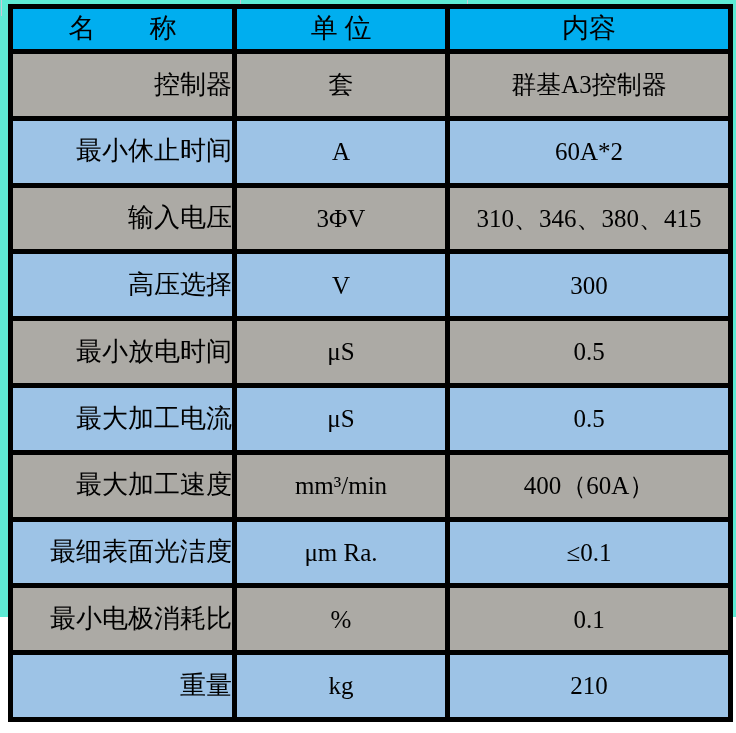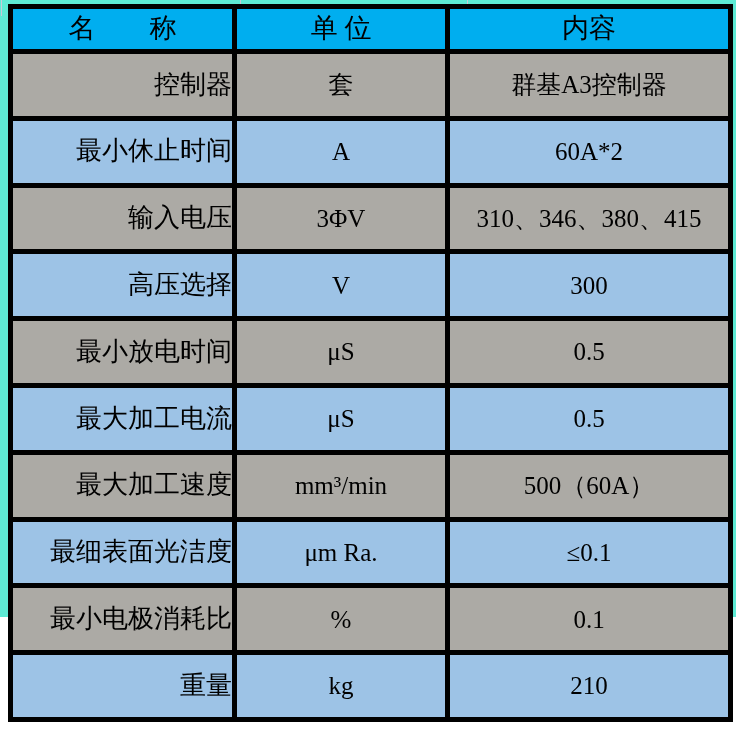--- a/index.html
+++ b/index.html
@@ -120,21 +120,21 @@
         <td class="content">0.5</td>
       </tr>
       <tr class="blue">
         <td class="name">最大加工电流</td>
         <td class="unit">μS</td>
         <td class="content">0.5</td>
       </tr>
       <tr class="gray">
         <td class="name">最大加工速度</td>
         <td class="unit">mm³/min</td>
-        <td class="content">500（60A）</td>
+        <td class="content">400（60A）</td>
       </tr>
       <tr class="blue">
         <td class="name">最细表面光洁度</td>
         <td class="unit">μm Ra.</td>
         <td class="content">≤0.1</td>
       </tr>
       <tr class="gray">
         <td class="name">最小电极消耗比</td>
         <td class="unit">%</td>
         <td class="content">0.1</td>

